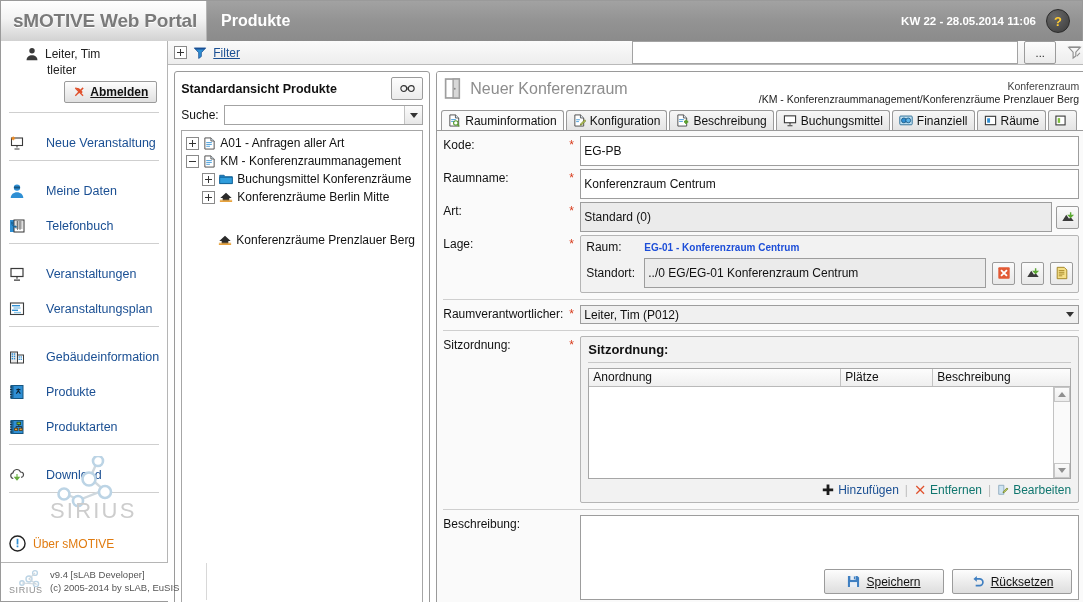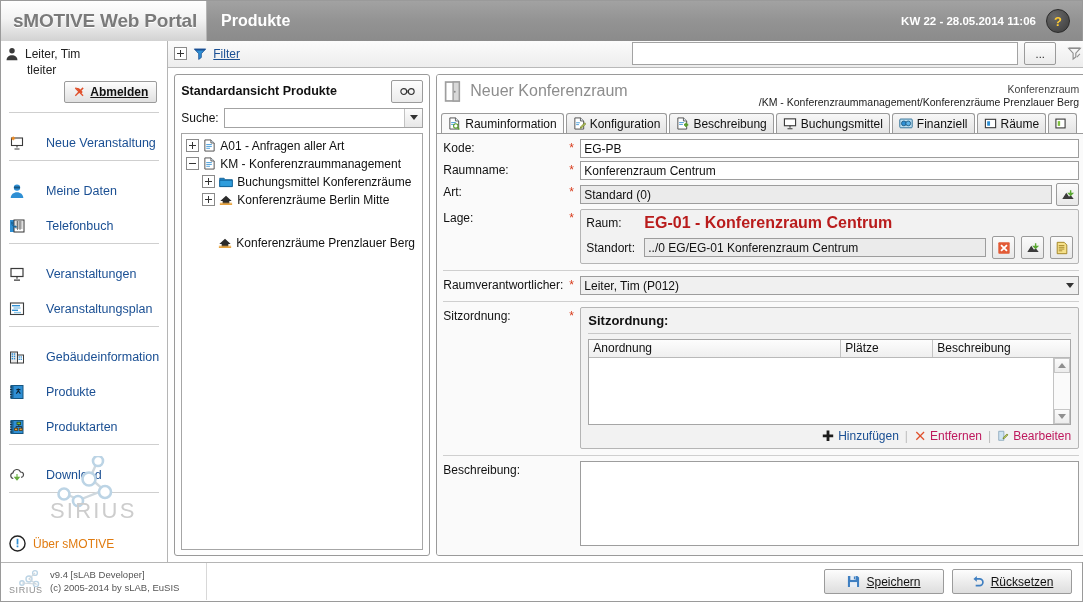--- a/index.html
+++ b/index.html
@@ -28,21 +28,21 @@
     border:1px solid #2b2b2b;display:flex;align-items:center;justify-content:center;
     color:#ffcc33;font-weight:bold;font-size:13px;cursor:pointer;}
 
   
   .bodyrow{display:flex;height:521px;}
   .leftnav{width:206px;box-sizing:border-box;border-right:1px solid #b5b5b5;background:#fff;
     display:flex;flex-direction:column;position:relative;}
   .rightarea{flex:1;display:flex;flex-direction:column;background:#fff;}
 
   
-  .userblock{padding:6px 8px 4px 4px;}
+  .userblock{padding:6px 8px 4px 24px;}
   .userrow{display:flex;align-items:center;gap:6px;margin-bottom:2px;}
   .username{font-size:12px;color:#222;}
   .userlogin{font-size:12px;color:#222;padding-left:22px;margin-bottom:4px;}
   .logoutwrap{display:flex;justify-content:flex-end;padding-right:2px;}
   .btn{display:inline-flex;align-items:center;gap:5px;
     background:linear-gradient(to bottom,#fdfdfd,#ececec 60%,#e0e0e0);
     border:1px solid #9b9b9b;border-radius:2px;padding:3px 8px;font-size:12px;color:#111;cursor:pointer;}
   .btn b{font-weight:bold;}
   .u{text-decoration:underline;}
   .navsep{height:1px;background:#cfcfcf;margin:5px 8px;}
@@ -102,57 +102,57 @@
   .tab{display:flex;align-items:center;gap:4px;height:20px;padding:0 6px;font-size:12px;color:#111;
     border:1px solid #9a9a9a;border-bottom:none;border-radius:3px 3px 0 0;
     background:linear-gradient(to bottom,#f7f7f7,#e4e4e4);cursor:pointer;white-space:nowrap;box-sizing:border-box;}
   .tab.active{background:#fafafa;border-bottom:1px solid #fafafa;margin-bottom:-1px;height:21px;}
 
   .formbody{flex:1;padding:5px 6px 6px 6px;box-sizing:border-box;overflow:hidden;background:#fafafa;}
   .frow{display:flex;align-items:flex-start;margin-bottom:3px;}
   .flabel{width:126px;font-size:12px;color:#111;padding-top:2px;flex:none;}
   .fstar{width:11px;color:#d83a1a;font-size:12px;padding-top:2px;flex:none;}
   .fctl{flex:1;display:flex;align-items:center;gap:4px;min-width:0;}
-  .inp{flex:1;height:19px;box-sizing:border-box;border:1px solid #9d9d9d;background:#fff;
+  .inp{flex:1;height:30px;box-sizing:border-box;border:1px solid #9d9d9d;background:#fff;
     font-size:12px;padding:1px 3px;color:#111;font-family:"Liberation Sans",sans-serif;outline:none;min-width:0;}
   .inp.ro{background:#ebebeb;}
   .selwrap{flex:1;display:flex;border:1px solid #9d9d9d;background:#f0f0f0;height:19px;box-sizing:border-box;align-items:center;min-width:0;}
   .selwrap .txt{flex:1;font-size:12px;padding-left:3px;color:#111;overflow:hidden;white-space:nowrap;}
   .selcaret{width:16px;display:flex;align-items:center;justify-content:center;}
   .iconbtn{width:21px;height:21px;flex:none;display:flex;align-items:center;justify-content:center;
     background:linear-gradient(to bottom,#fbfbfb,#e8e8e8);border:1px solid #9b9b9b;border-radius:2px;cursor:pointer;}
 
   .lagebox{flex:1;border:1px solid #b5b5b5;background:#f2f2f2;border-radius:2px;padding:4px 5px;box-sizing:border-box;min-width:0;}
   .lrow{display:flex;align-items:center;gap:6px;margin-bottom:4px;}
   .lrow:last-child{margin-bottom:0;}
   .llab{font-size:12px;color:#111;width:52px;flex:none;}
-  .lval{font-size:16px;color:#b91c1c;font-weight:bold;}
+  .lval{font-size:10px;color:#1d4ed8;font-weight:bold;}
 
   .hr{height:1px;background:#cfcfcf;margin:6px 0 5px 0;}
 
   .sitzcard{flex:1;border:1px solid #b5b5b5;background:#f2f2f2;border-radius:2px;padding:5px 7px 5px 7px;box-sizing:border-box;min-width:0;}
   .sitztitle{font-size:13px;font-weight:bold;color:#111;margin-bottom:5px;}
   .sitzline{height:1px;background:#c8c8c8;margin-bottom:5px;}
-  .tbl{border:1px solid #a6a6a6;background:#fff;display:flex;flex-direction:column;height:86px;box-sizing:border-box;}
+  .tbl{border:1px solid #a6a6a6;background:#fff;display:flex;flex-direction:column;height:111px;box-sizing:border-box;}
   .thead{display:flex;height:17px;border-bottom:1px solid #b9b9b9;
     background:linear-gradient(to bottom,#fdfdfd,#efefef);}
   .th{font-size:12px;color:#111;padding:1px 4px;box-sizing:border-box;border-right:1px solid #c3c3c3;}
   .th.c1{width:252px;}
   .th.c2{width:92px;}
   .th.c3{flex:1;border-right:none;}
   .tbody{flex:1;display:flex;}
   .tbodyfill{flex:1;background:#fff;}
   .vscroll{width:16px;border-left:1px solid #c3c3c3;background:#fafafa;display:flex;flex-direction:column;justify-content:space-between;}
   .sbtn{height:15px;display:flex;align-items:center;justify-content:center;
     background:linear-gradient(to bottom,#fbfbfb,#ececec);border:1px solid #c6c6c6;box-sizing:border-box;cursor:pointer;}
   .sarrow-u{width:0;height:0;border-left:4px solid transparent;border-right:4px solid transparent;border-bottom:5px solid #8f8f8f;}
   .sarrow-d{width:0;height:0;border-left:4px solid transparent;border-right:4px solid transparent;border-top:5px solid #8f8f8f;}
   .tblactions{display:flex;align-items:center;justify-content:flex-end;gap:6px;margin-top:4px;}
   .actlink{display:flex;align-items:center;gap:4px;font-size:12px;color:#1a4f93;cursor:pointer;}
-  .actlink.dis{color:#be185d;cursor:default;}
+  .actlink.dis{color:#0f766e;cursor:default;}
   .actsep{color:#bdbdbd;}
 
   .ta{flex:1;height:85px;box-sizing:border-box;border:1px solid #9d9d9d;background:#fff;resize:none;
     font-size:12px;padding:2px 3px;font-family:"Liberation Sans",sans-serif;outline:none;min-width:0;}
 
   
   .footer{height:38px;display:flex;align-items:center;border-top:1px solid #b5b5b5;background:#fff;box-sizing:border-box;}
   .footleft{width:206px;box-sizing:border-box;display:flex;align-items:center;gap:7px;padding-left:8px;border-right:1px solid #d8d8d8;height:100%;}
   .vertxt{line-height:1.3;}
   .vertxt div{font-size:9.5px;color:#555;}

